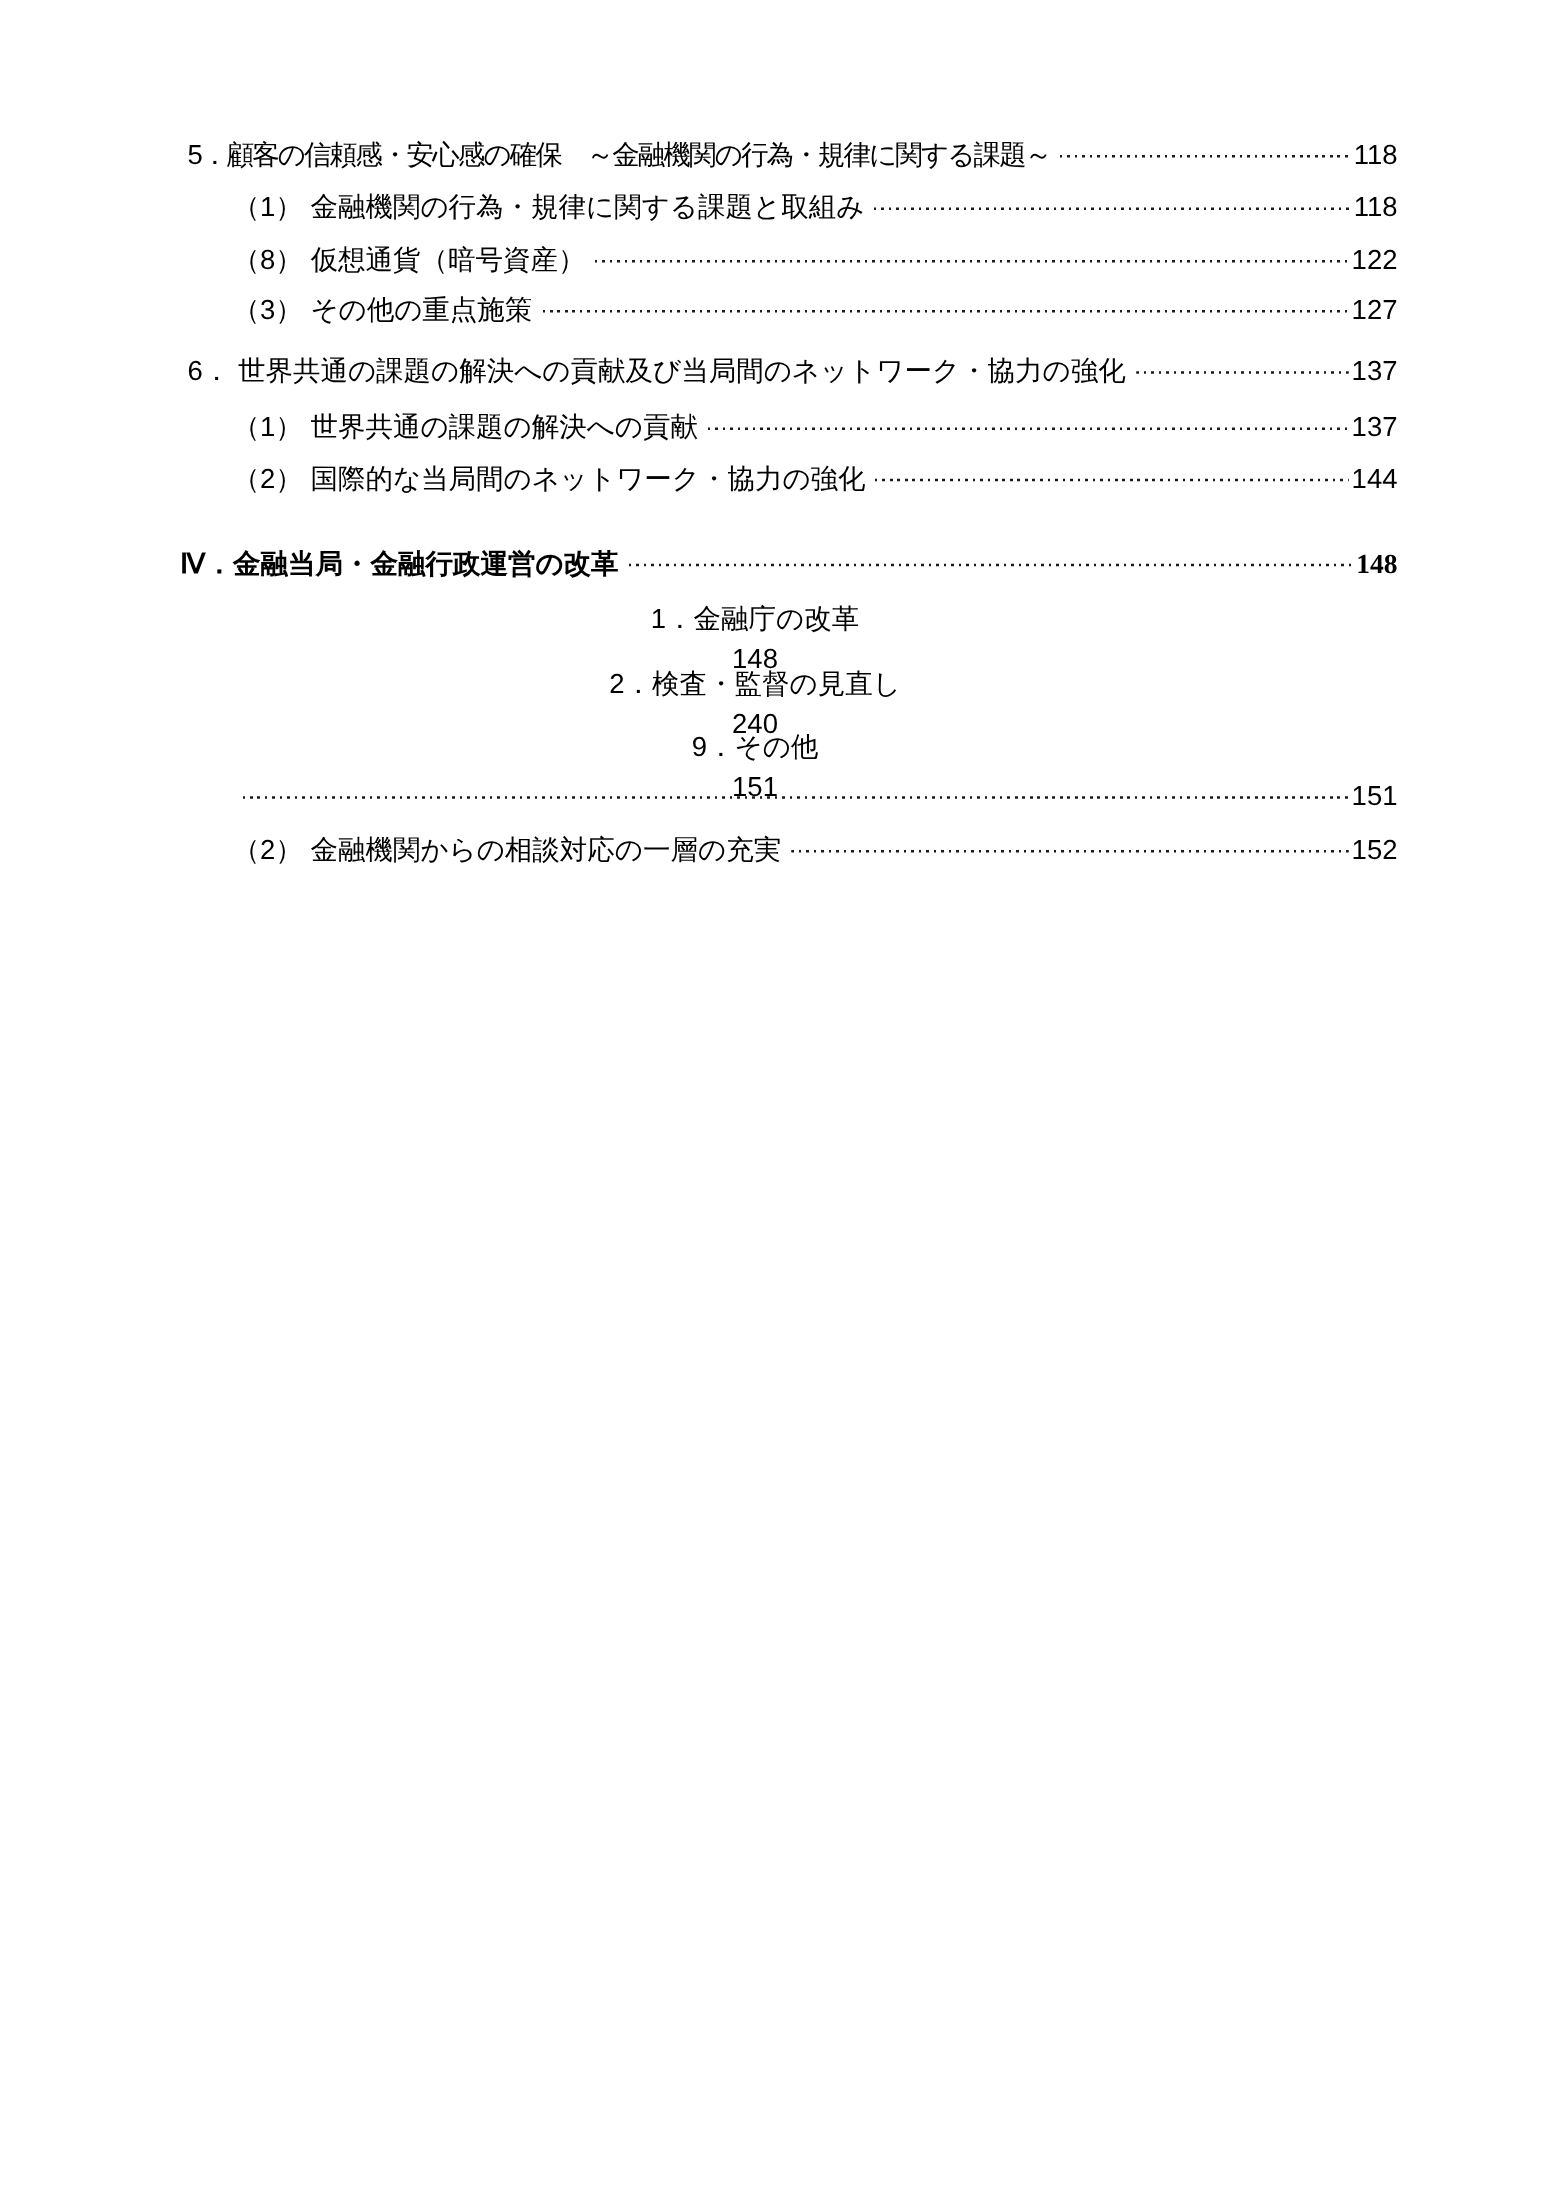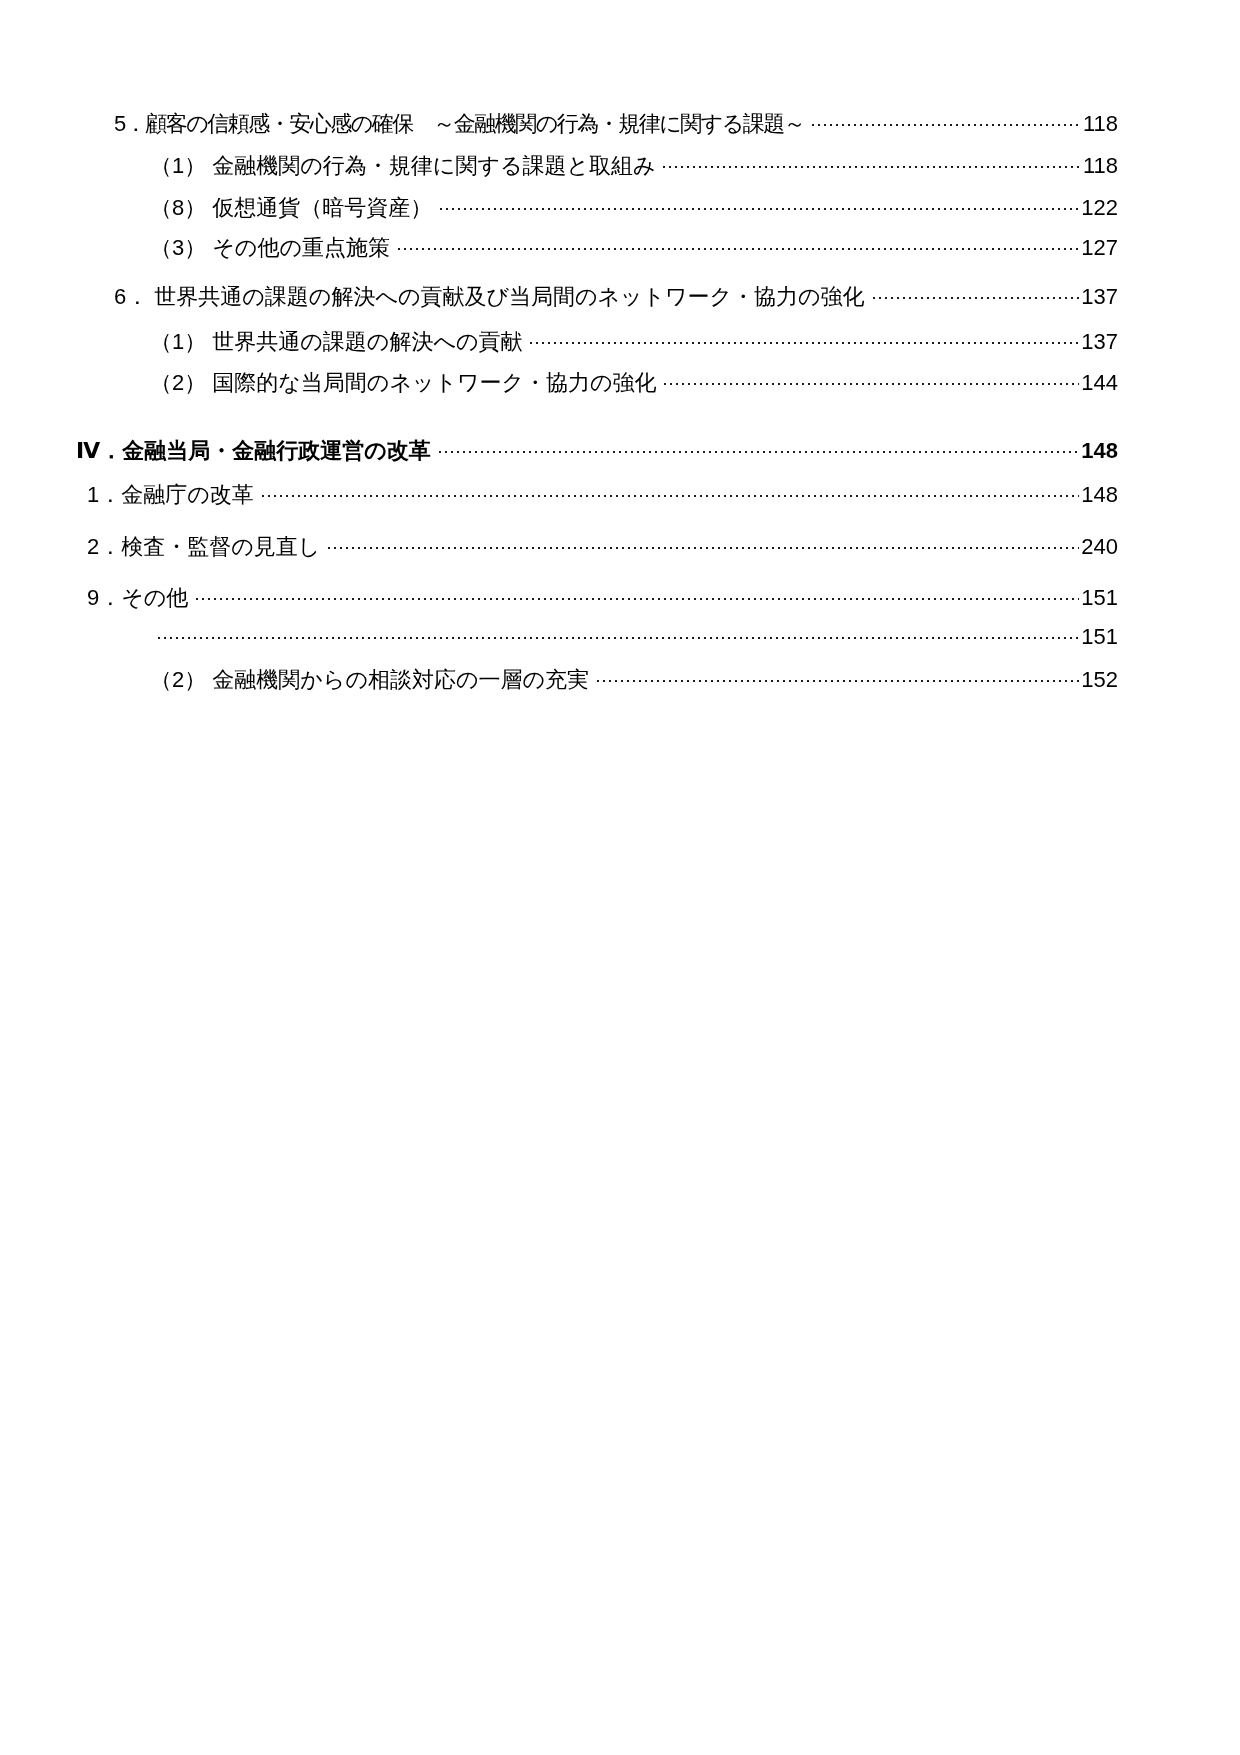--- a/index.html
+++ b/index.html
@@ -14,20 +14,21 @@
     color: #000000;
     overflow: hidden;
   }
   .page {
     position: relative;
     width: 1240px;
     height: 1755px;
     box-sizing: border-box;
     padding-top: 109px;
     padding-right: 122px;
+    padding-left: 36px;
   }
   .row {
     display: flex;
     align-items: center;
     height: 30px;
     font-size: 22px;
     line-height: 30px;
     white-space: nowrap;
   }
   .label { flex: 0 0 auto; }
@@ -36,23 +37,23 @@
     flex: 1 1 auto;
     height: 2px;
     margin: 2px 2px 0 8px;
     background: repeating-linear-gradient(to right, #1a1a1a 0 2px, transparent 2px 6px);
     min-width: 0;
   }
   .pagenum { flex: 0 0 auto; }
   .bold { font-weight: bold; }
 
   
-  .in-head { margin-left: 76px; }
+  .in-head { margin-left: 108px; font-family: Liberation Serif, serif; }
   .in-top  { margin-left: 114px; }
-  .in-num  { margin-left: 87px; }
+  .in-num  { margin-left: 54px; flex-direction: column; }
   .in-sub  { margin-left: 150px; align-items: center; }
 
   
   .mt9  { margin-top: 9px; }
   .mt10 { margin-top: 10px; }
   .mt11 { margin-top: 11px; }
   .mt12 { margin-top: 12px; }
   .mt13 { margin-top: 13px; }
   .mt14 { margin-top: 14px; }
   .mt15 { margin-top: 15px; }

